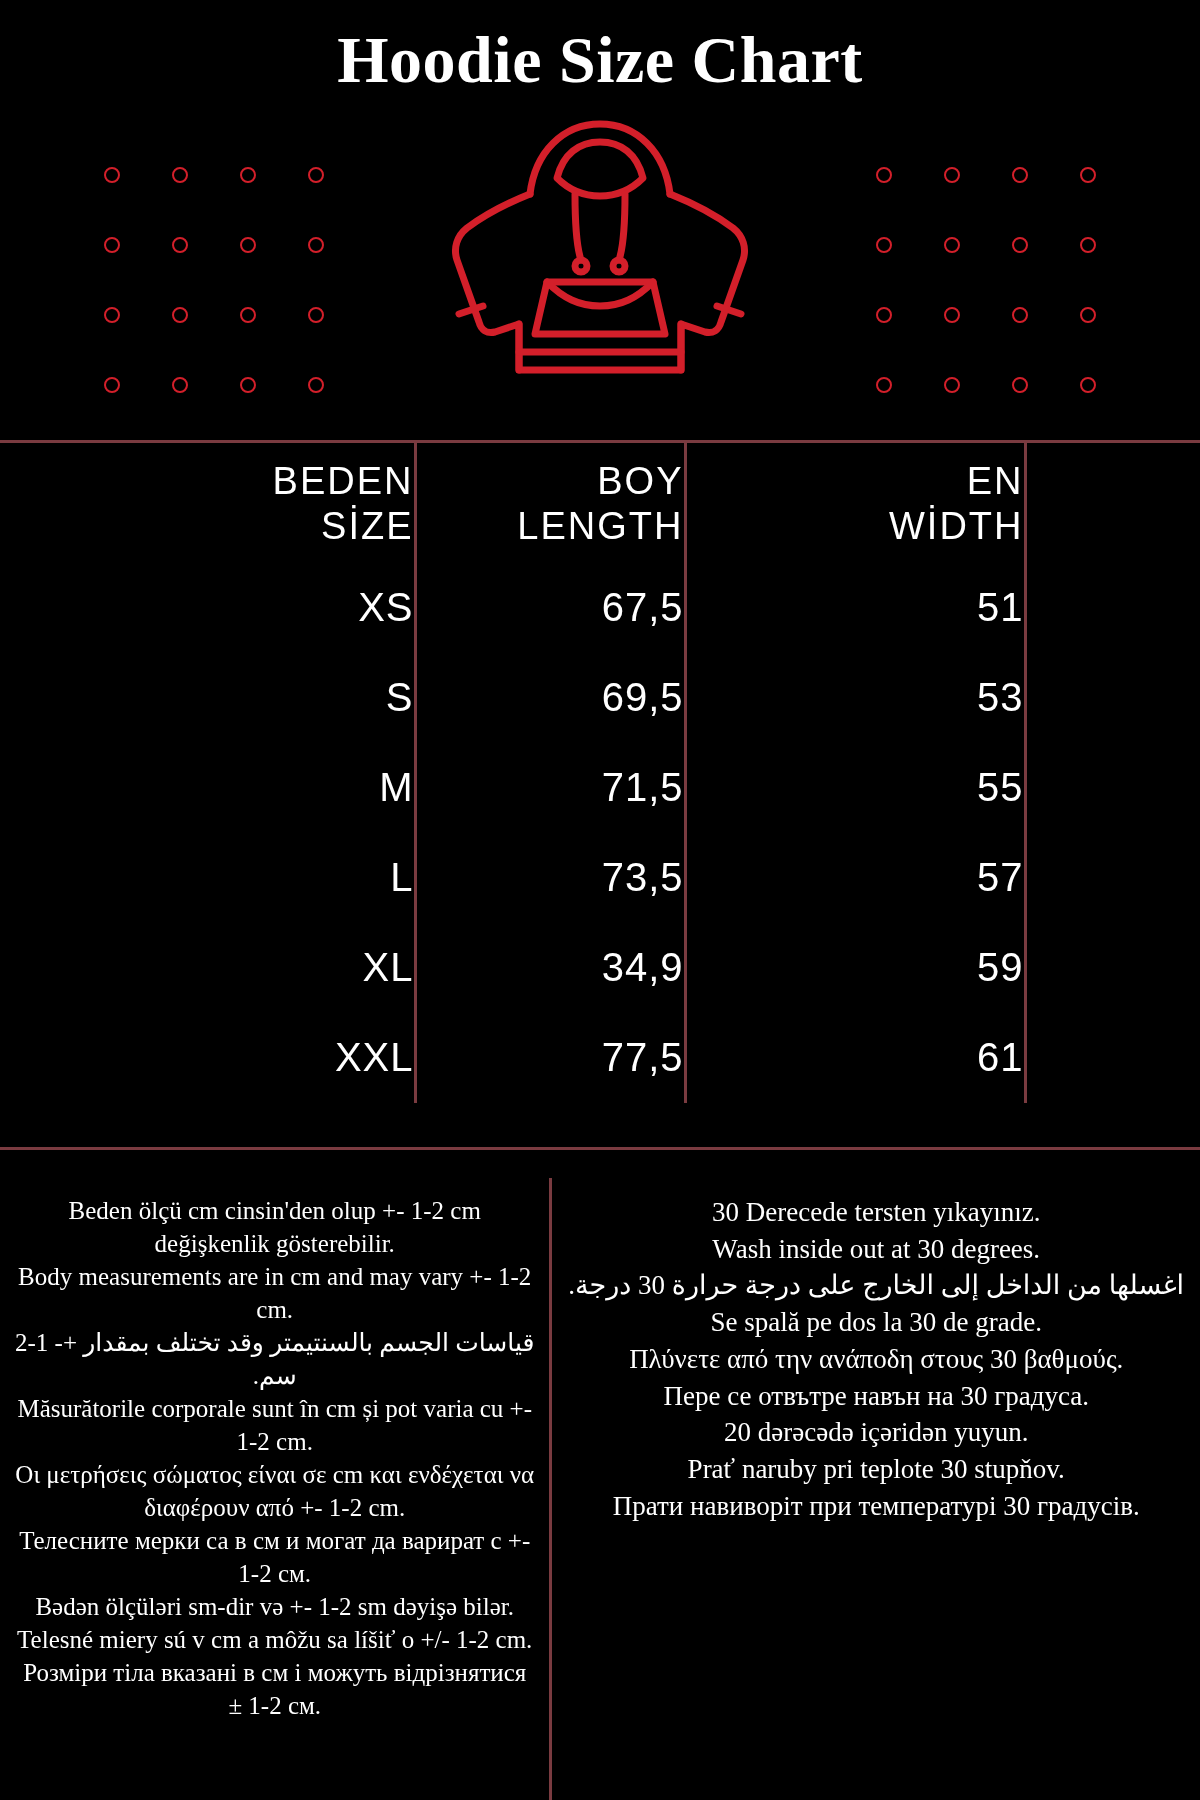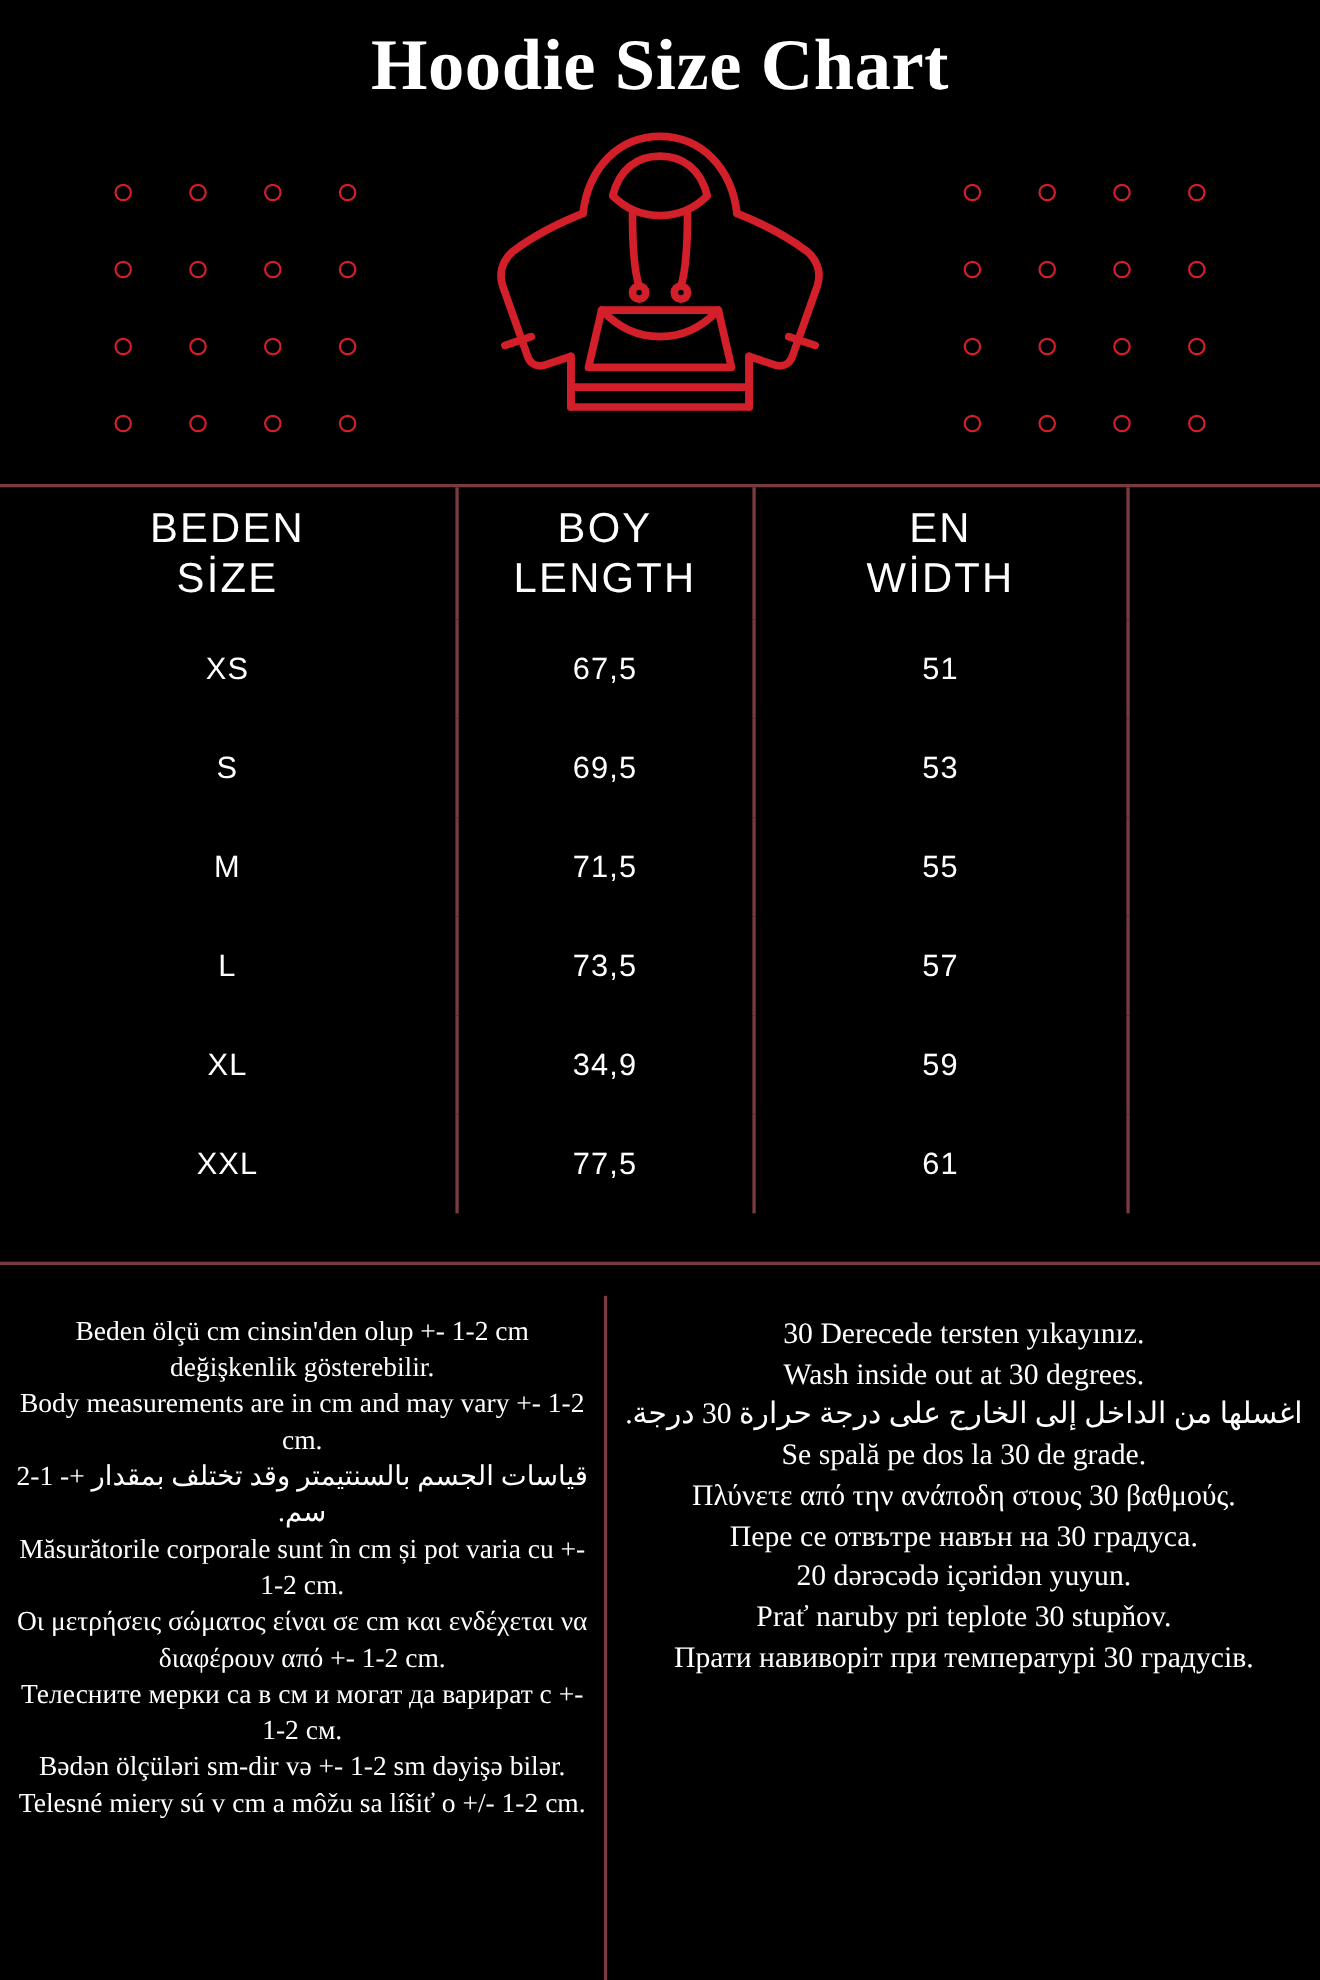--- a/index.html
+++ b/index.html
@@ -84,42 +84,42 @@
     border-collapse: collapse;
     table-layout: fixed;
   }
   table.size-table col.c1 { width: 415px; }
   table.size-table col.c2 { width: 270px; }
   table.size-table col.c3 { width: 340px; }
   table.size-table col.c4 { width: 175px; }
 
   table.size-table th, table.size-table td {
     border-right: 3px solid #7a3b40;
-    text-align: center;
+    text-align: right;
     color: #ffffff;
     font-family: "Liberation Sans", sans-serif;
     font-weight: 300;
   }
   table.size-table th:last-child, table.size-table td:last-child {
     border-right: none;
   }
   table.size-table th {
     font-size: 38px;
     line-height: 1.18;
     letter-spacing: 2px;
     font-weight: 400;
     padding: 16px 0 14px 0;
     vertical-align: top;
   }
   table.size-table th .sub {
     display: block;
     letter-spacing: 2px;
   }
   table.size-table td {
-    font-size: 28px;
+    font-size: 40px;
     height: 90px;
     letter-spacing: 1px;
   }
 
   
   .notes {
     position: absolute;
     top: 1150px;
     left: 0;
     width: 1200px;
@@ -357,20 +357,21 @@
 
     <div class="note-col note-left">
       <span class="note-line">Beden ölçü cm cinsin'den olup +- 1-2 cm değişkenlik gösterebilir.</span>
       <span class="note-line">Body measurements are in cm and may vary +- 1-2 cm.</span>
       <span class="note-line rtl">قياسات الجسم بالسنتيمتر وقد تختلف بمقدار +- 1-2 سم.</span>
       <span class="note-line">Măsurătorile corporale sunt în cm și pot varia cu +- 1-2 cm.</span>
       <span class="note-line">Οι μετρήσεις σώματος είναι σε cm και ενδέχεται να διαφέρουν από +- 1-2 cm.</span>
       <span class="note-line">Телесните мерки са в см и могат да варират с +- 1-2 см.</span>
       <span class="note-line">Bədən ölçüləri sm-dir və +- 1-2 sm dəyişə bilər.</span>
       <span class="note-line">Telesné miery sú v cm a môžu sa líšiť o +/- 1-2 cm.</span>
+      <span class="note-line">Розміри тіла вказані в см і можуть відрізнятися ± 1-2 см.</span>
     </div>
 
     <div class="note-col note-right">
       <span class="note-line">30 Derecede tersten yıkayınız.</span>
       <span class="note-line">Wash inside out at 30 degrees.</span>
       <span class="note-line rtl">اغسلها من الداخل إلى الخارج على درجة حرارة 30 درجة.</span>
       <span class="note-line">Se spală pe dos la 30 de grade.</span>
       <span class="note-line">Πλύνετε από την ανάποδη στους 30 βαθμούς.</span>
       <span class="note-line">Пере се отвътре навън на 30 градуса.</span>
       <span class="note-line">20 dərəcədə içəridən yuyun.</span>

